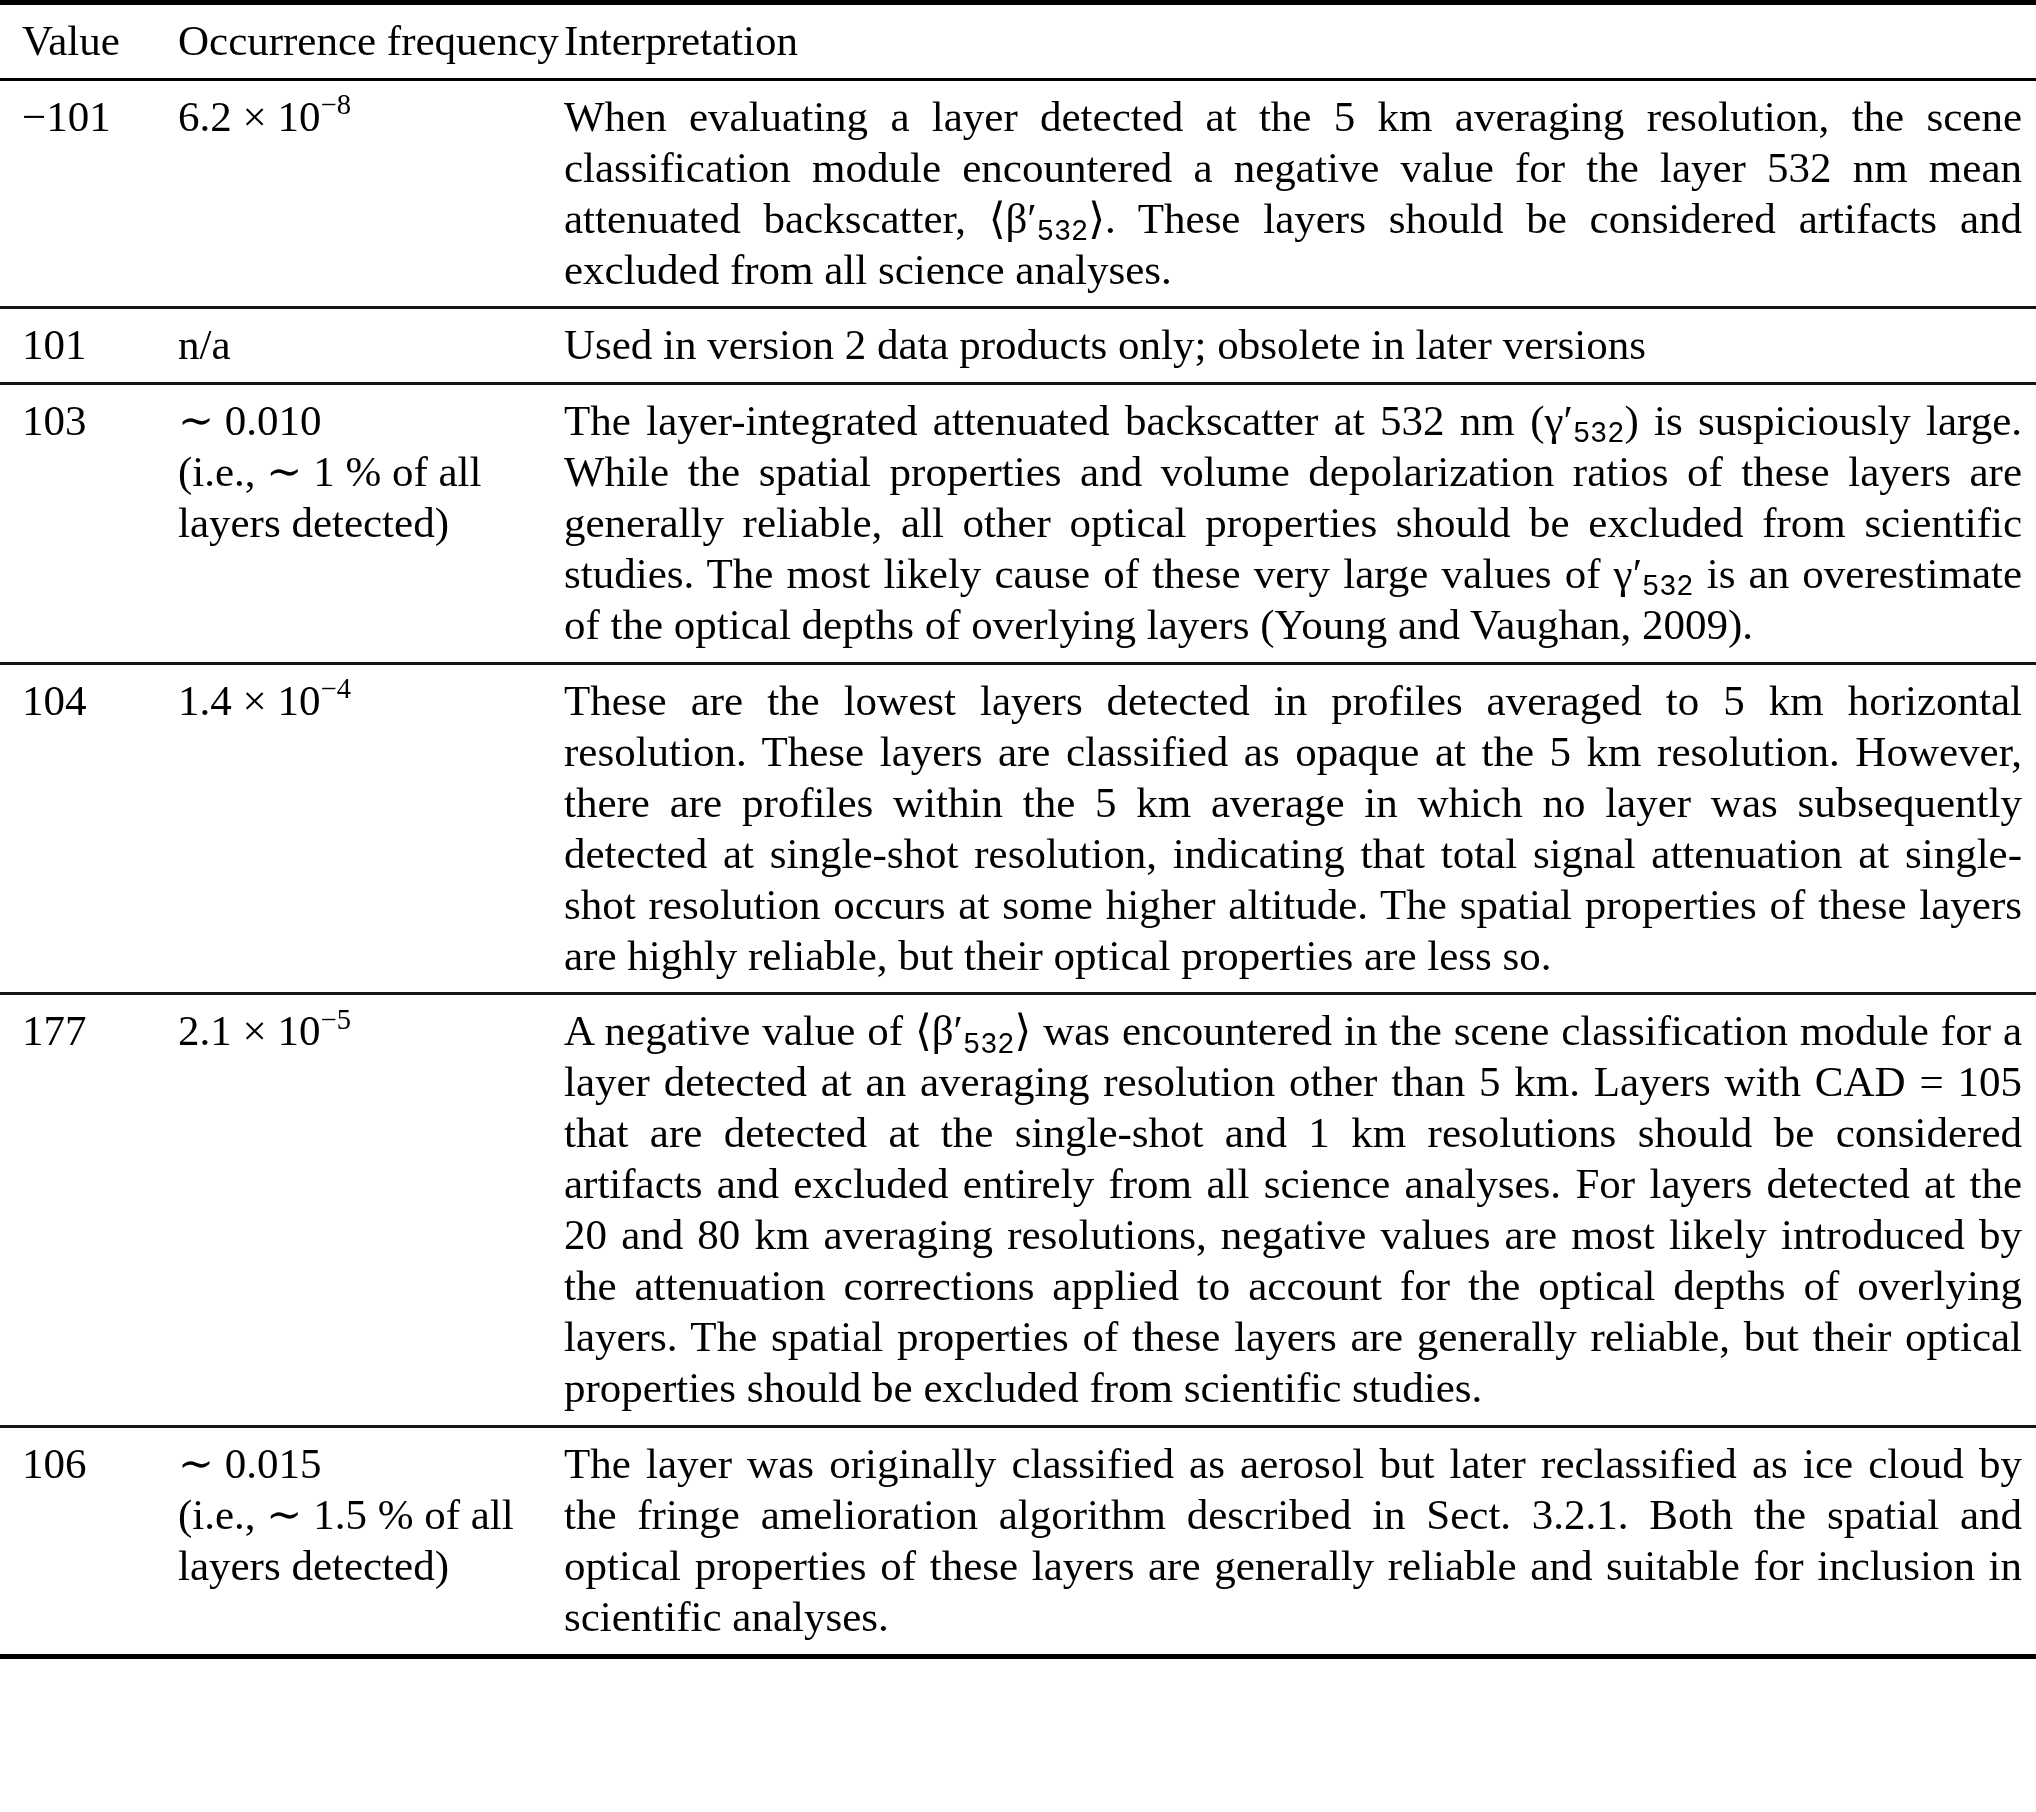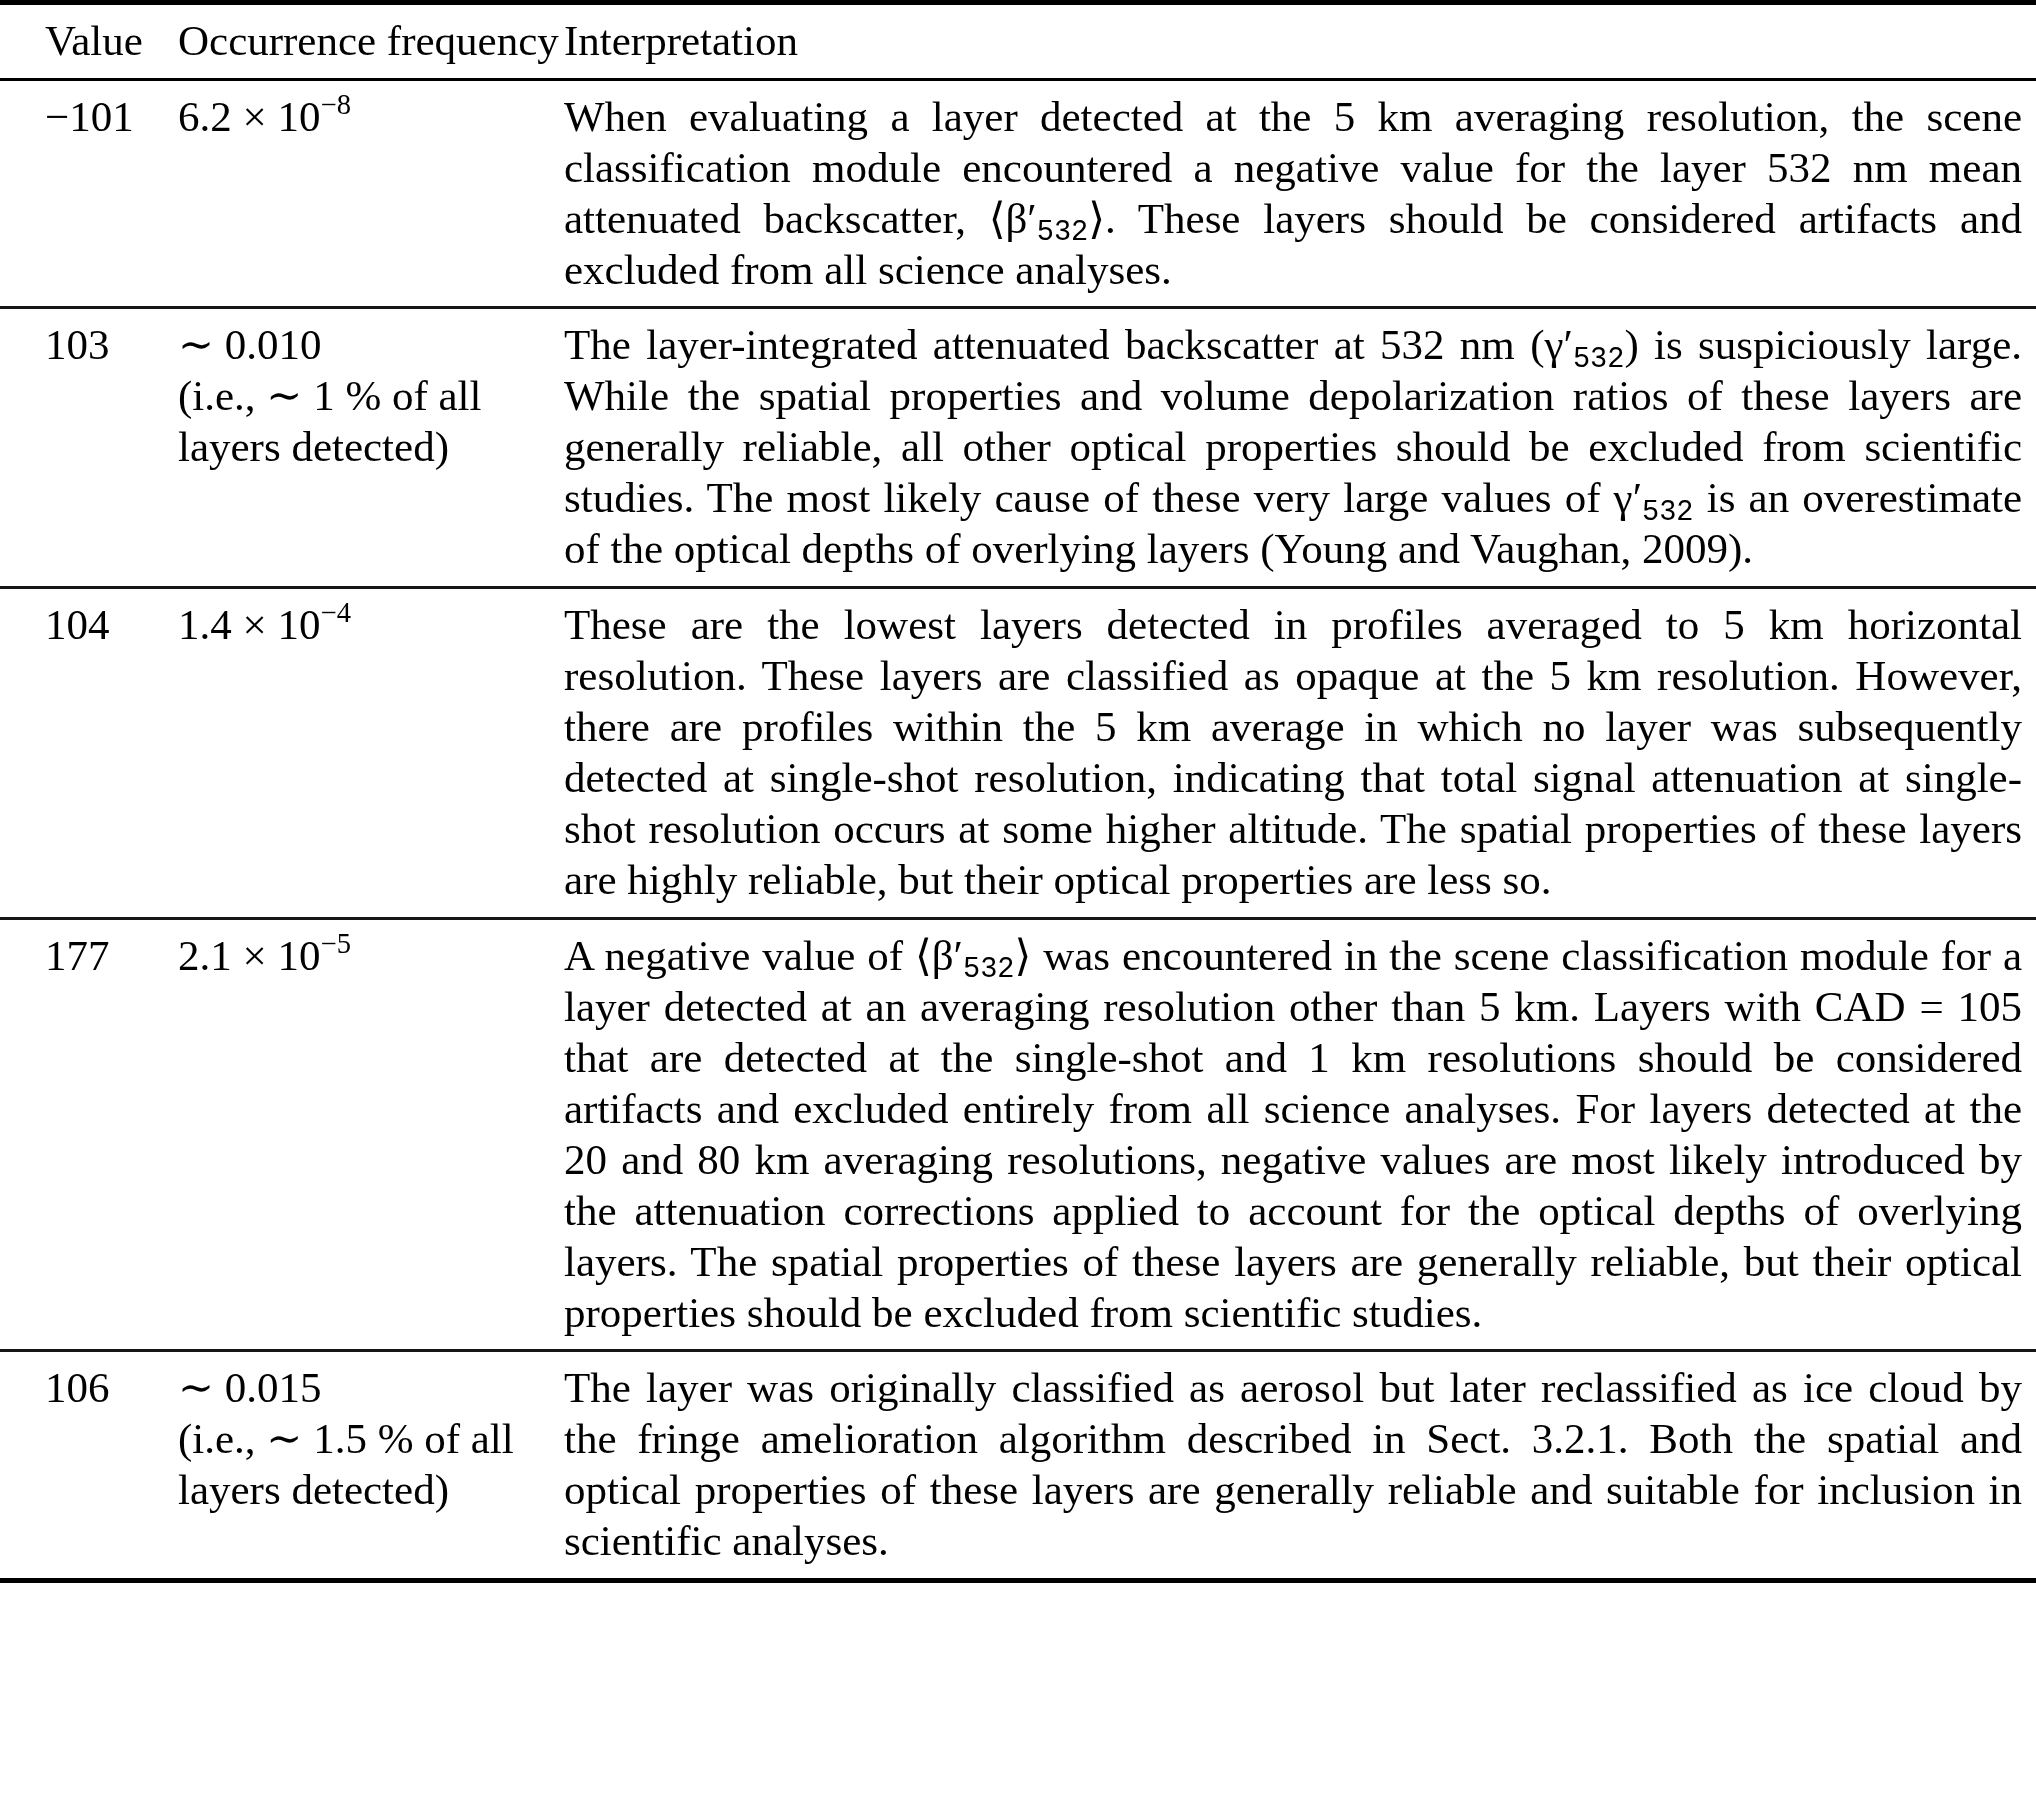--- a/index.html
+++ b/index.html
@@ -30,21 +30,21 @@
 
   thead tr { border-bottom: 3.9px solid #000000; }
   tbody tr + tr { border-top: 3px solid #161616; }
 
   th, td {
     vertical-align: top;
     font-weight: normal;
     text-align: left;
     padding: 9.9px 0 11.8px 0;
   }
-  th:first-child, td:first-child { padding-left: 45px; }
+  th:first-child, td:first-child { padding-left: 22px; }
   th:last-child,  td:last-child  { padding-right: 14px; }
 
   td.cell-interp {
     text-align: justify;
     hyphens: auto;
     -webkit-hyphens: auto;
   }
 
   sup, sub {
     font-size: 28.6px;
@@ -72,20 +72,25 @@
         <th>Interpretation</th>
       </tr>
     </thead>
     <tbody>
   <tr>
     <td class="cell-value">−101</td>
     <td class="cell-freq">6.2 × 10<sup>−8</sup></td>
     <td class="cell-interp">When evaluating a layer detected at the 5 km averaging resolution, the scene classification module encountered a negative value for the layer 532 nm mean attenuated backscatter, ⟨β′<sub>532</sub>⟩. These layers should be considered artifacts and excluded from all science analyses.</td>
   </tr>
 
+  <tr>
+    <td class="cell-value">101</td>
+    <td class="cell-freq">n/a</td>
+    <td class="cell-interp">Used in version 2 data products only; obsolete in later versions</td>
+  </tr>
 
 
   <tr>
     <td class="cell-value">103</td>
     <td class="cell-freq">∼ 0.010<br>(i.e., ∼ 1 % of all<br>layers detected)</td>
     <td class="cell-interp">The layer-integrated attenuated backscatter at 532 nm (γ′<sub>532</sub>) is suspiciously large. While the spatial properties and volume depolarization ratios of these layers are generally reliable, all other optical properties should be excluded from scientific studies. The most likely cause of these very large values of γ′<sub>532</sub> is an overestimate of the optical depths of overlying layers (Young and Vaughan, 2009).</td>
   </tr>
 
   <tr>
     <td class="cell-value">104</td>

